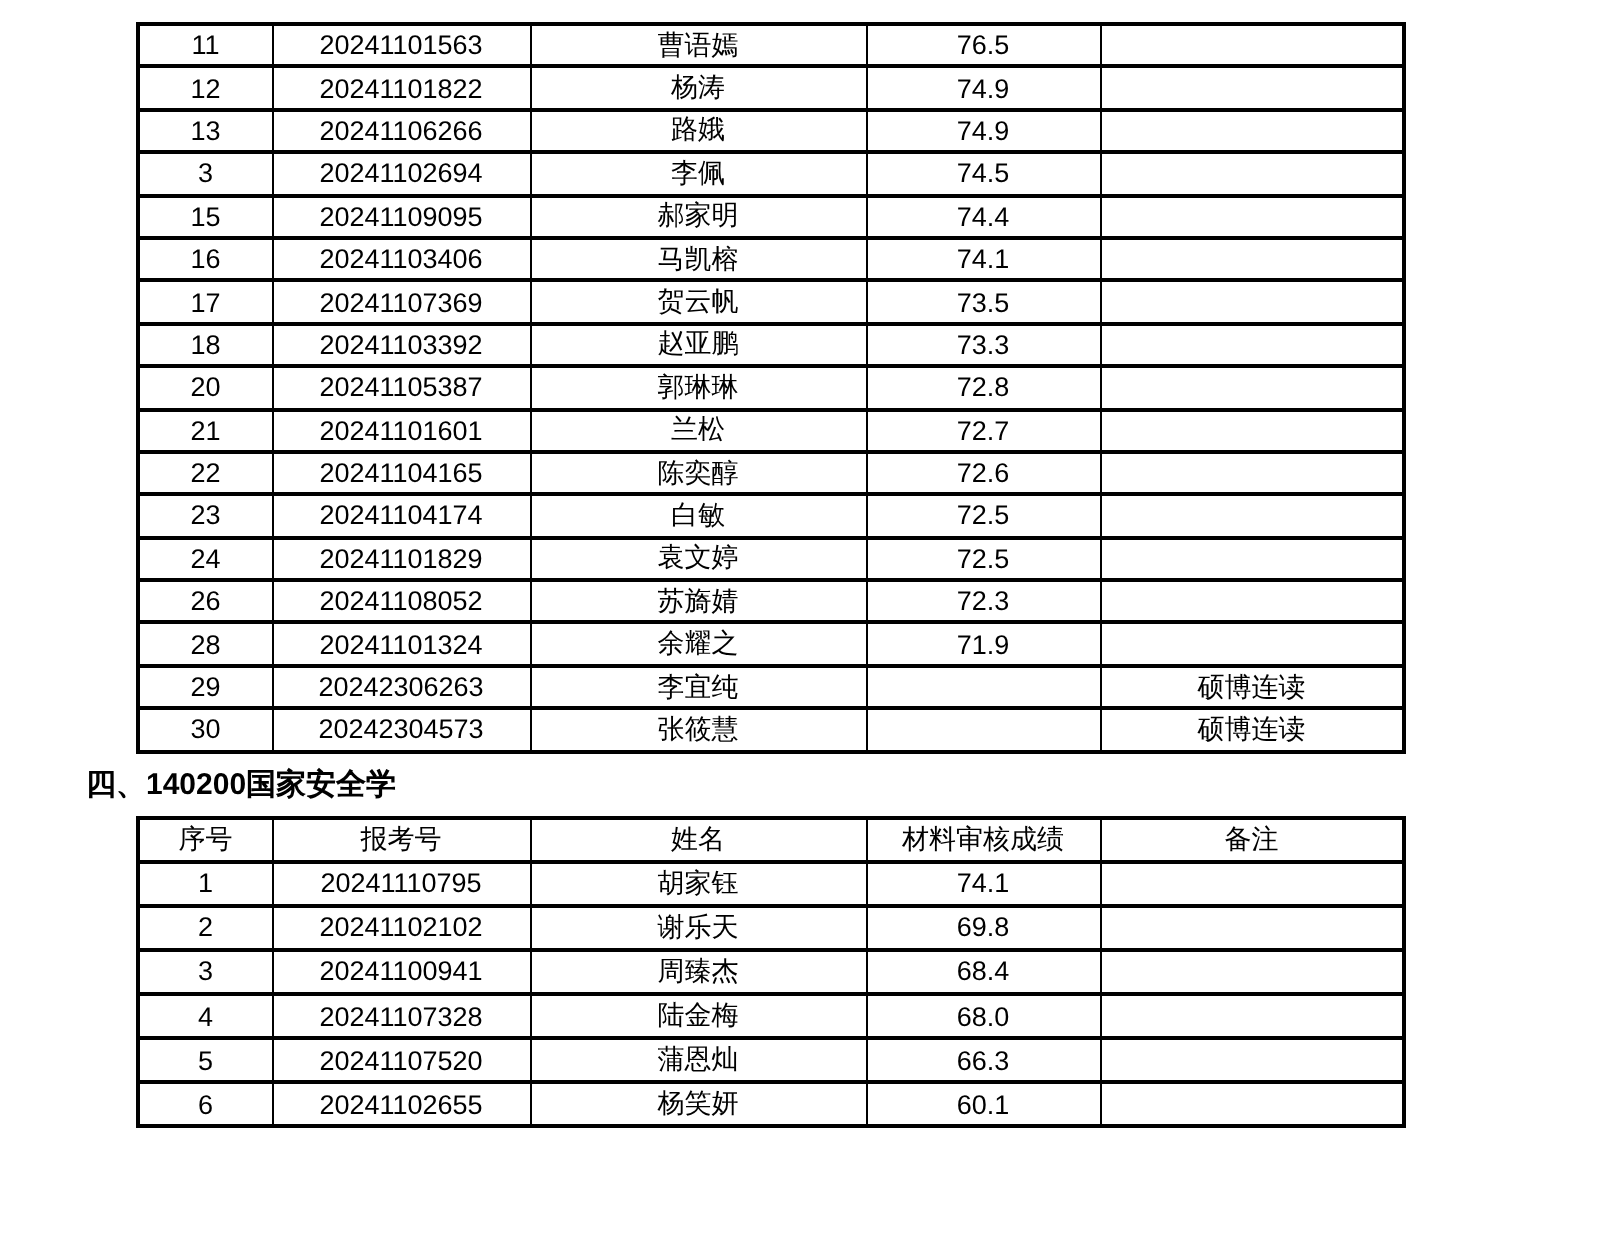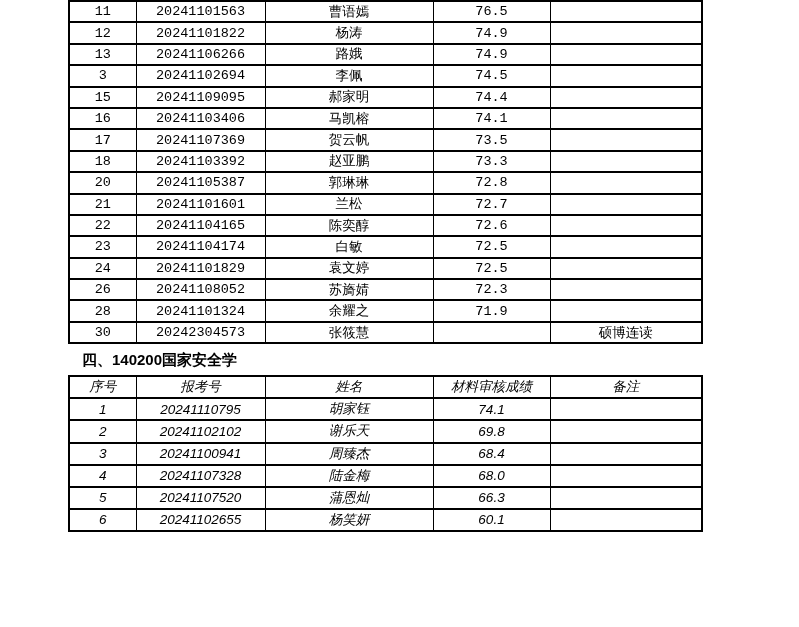--- a/index.html
+++ b/index.html
@@ -31,32 +31,32 @@
     border-top: 2px solid #000000;
     border-bottom: 2px solid #000000;
     text-align: center;
     vertical-align: middle;
     padding: 0;
     font-size: 13.5px;
     font-weight: normal;
     white-space: nowrap;
     overflow: hidden;
   }
-  #table-continued { margin-top: 0; font-family: Liberation Mono, monospace; }
+  #table-continued { margin-top: 11px; }
   #table-continued td { height: 19.4px; }
-  #table-section4 td, #table-section4 th { height: 20.1px; font-style: italic; }
+  #table-section4 td, #table-section4 th { height: 20.1px; }
   td.c-name, th.c-name { font-size: 14px; }
   th { font-size: 14px; }
   .col-no    { width: 67px; }
   .col-id    { width: 129px; }
   .col-name  { width: 168px; }
   .col-score { width: 117px; }
   .col-note  { width: 152px; }
   .section-heading {
-    margin: 7px 0 6px 82px;
+    margin: 7px 0 6px 43px;
     font-size: 15px;
     font-weight: bold;
     line-height: 18px;
     font-family: "Liberation Sans", "DejaVu Sans", sans-serif;
   }
 </style>
 </head>
 <body>
 
 <div class="page">
@@ -168,20 +168,27 @@
         <td class="c-name">苏旖婧</td>
         <td class="c-score">72.3</td>
         <td class="c-note"></td>
       </tr>
         <tr>
         <td class="c-no">28</td>
         <td class="c-id">20241101324</td>
         <td class="c-name">余耀之</td>
         <td class="c-score">71.9</td>
         <td class="c-note"></td>
+      </tr>
+        <tr>
+        <td class="c-no">29</td>
+        <td class="c-id">20242306263</td>
+        <td class="c-name">李宜纯</td>
+        <td class="c-score"></td>
+        <td class="c-note">硕博连读</td>
       </tr>
         <tr>
         <td class="c-no">30</td>
         <td class="c-id">20242304573</td>
         <td class="c-name">张筱慧</td>
         <td class="c-score"></td>
         <td class="c-note">硕博连读</td>
       </tr>
       </tbody>
   </table>

